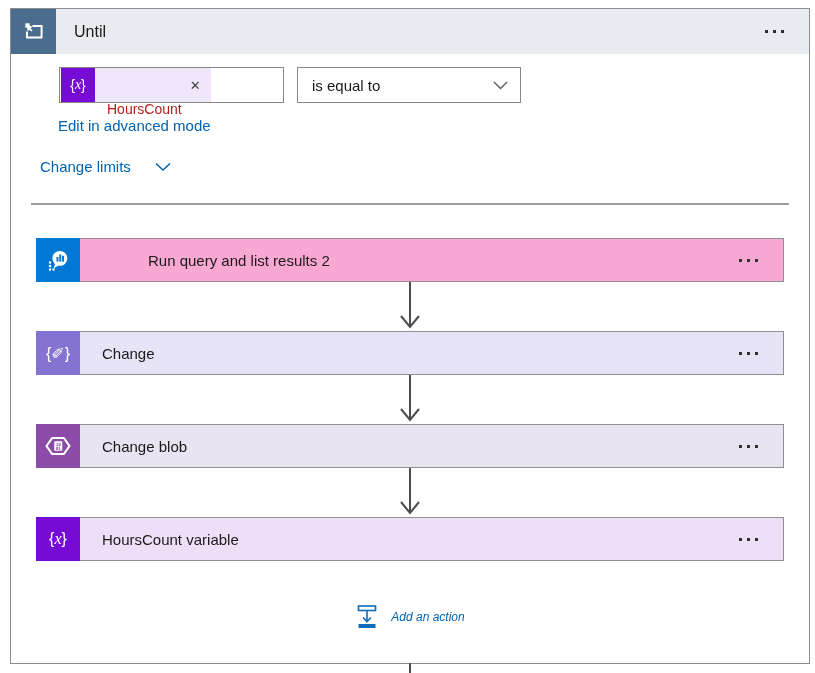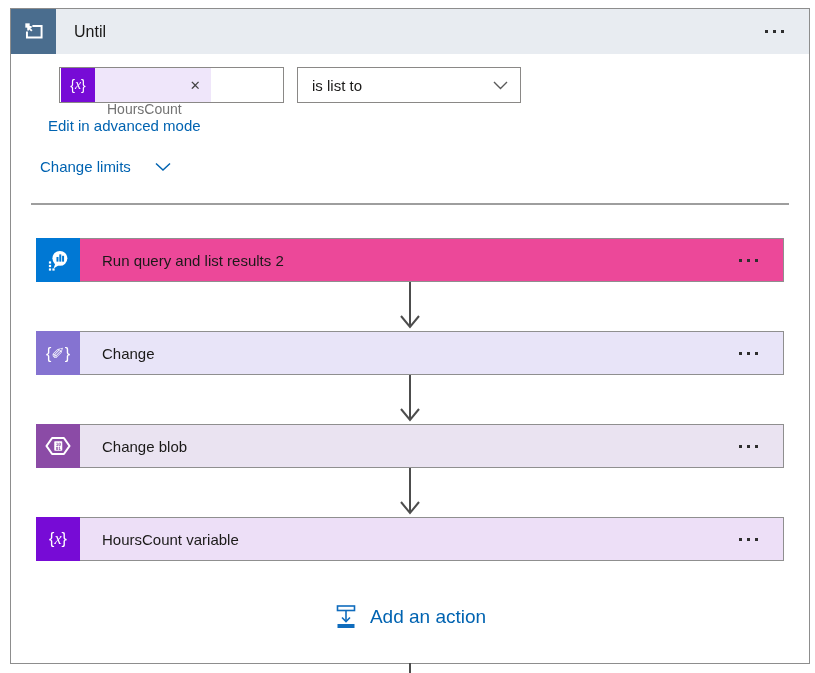--- a/index.html
+++ b/index.html
@@ -21,56 +21,56 @@
 
   
   .condition-row { display:flex; gap:13px; margin:13px 0 0 48px; height:36px; }
   .cond-box { border:1px solid #8a8886; background:#fff; height:36px; display:flex; align-items:center; }
   .operand-box { width:225px; padding:0; }
   .token { display:flex; align-items:center; background:#efe6fa; height:34px; margin-left:1px; cursor:pointer; }
   .token-icon { width:34px; height:34px; background:#770bd6; color:#fff;
                 display:flex; align-items:center; justify-content:center;
                 font-size:14px; }
   .token-icon i, .var-glyph i { font-style:italic; font-family:"Liberation Serif","DejaVu Serif",serif; }
-  .token-label { font-size:14px; padding:0 8px 0 12px; color:#737373;margin-top:48px; }
+  .token-label { font-size:14px; padding:0 8px 0 12px; color:#b91c1c;margin-top:48px; }
   .token-x { font-size:13px; color:#444; padding-right:10px; cursor:pointer; }
   .operator-box { width:224px; justify-content:space-between; padding:0 12px 0 14px; cursor:pointer; }
   .operator-text { font-size:15px; color:#1b1a19; }
   .value-box { width:224px; }
   .value-input { border:none; outline:none; width:100%; height:100%; font-size:15px;
                  padding-left:14px; font-family:inherit; color:#1b1a19; background:transparent; }
 
   
   .link { color:#0063b1; font-size:15px; cursor:pointer; display:inline-flex; align-items:center; gap:8px; }
-  .link-advanced { display:block; margin:14px 0 0 37px; }
+  .link-advanced { display:block; margin:14px 0 0 47px; }
   .link-limits { margin:24px 0 0 29px;gap:24px; }
 
   
   .scope-divider { height:2px; background:#9e9e9e; margin:27px 20px 0 20px; }
 
   
   .loop-body { padding:33px 25px 0 25px; }
   .action-card { position:relative; display:flex; align-items:center; height:44px;
                  border:1px solid #8f8f8f; cursor:pointer; }
   .card-icon { width:44px; height:44px; flex:0 0 44px; margin:-1px 0 -1px -1px;
                display:flex; align-items:center; justify-content:center; color:#fff; }
   .card-title { font-size:15px; padding-left:22px; flex:1 1 auto; }
-  .card-run-query { background:#ec4899; }  .icon-run-query { background:#0078d4; }
+  .card-run-query { background:#f9a8d4;gap:46px; }  .icon-run-query { background:#0078d4; }
   .card-compose   { background:#e8e4f8; }  .icon-compose   { background:#8573d1; }
   .card-blob      { background:#eae3f1; }  .icon-blob      { background:#8b4ba6; }
   .card-variable  { background:#eddff7; }  .icon-variable  { background:#770bd6; }
   .glyph { font-size:16px; }
   .var-glyph { font-size:16px; }
 
   .arrow-gap { height:49px; display:flex; justify-content:center; }
 
   
   .add-action-row { display:flex; justify-content:center; align-items:center; gap:12px;
                     margin-top:43px; cursor:pointer; }
-  .add-action-label { color:#0063b1; font-size:19px; }
+  .add-action-label { color:#0063b1; font-size:12px;font-style:italic; }
 
   
   .bottom-connector { position:absolute; left:409px; top:663px; width:2px; height:10px; background:#4d4d4d; }
 </style>
 </head>
 <body>
 
 <div class="stage">
   <div class="until-scope">
 
@@ -97,21 +97,21 @@
           <span class="token-icon">
               <span>{</span>
               <i>x</i>
               <span>}</span>
             </span>
           <span class="token-label">HoursCount</span>
           <span class="token-x">✕</span>
         </div>
       </div>
       <div class="cond-box operator-box">
-        <span class="operator-text">is list to</span>
+        <span class="operator-text">is equal to</span>
         <svg width="15" height="9" viewBox="0 0 15 9">
           <path d="M1 1 L7.5 7.5 L14 1" stroke="#5a5a5a" stroke-width="1.4" fill="none"></path>
         </svg>
       </div>
     </div>
 
     
     <a class="link link-advanced">Edit in advanced mode</a>
     <a class="link link-limits">
       <span>Change limits</span>

